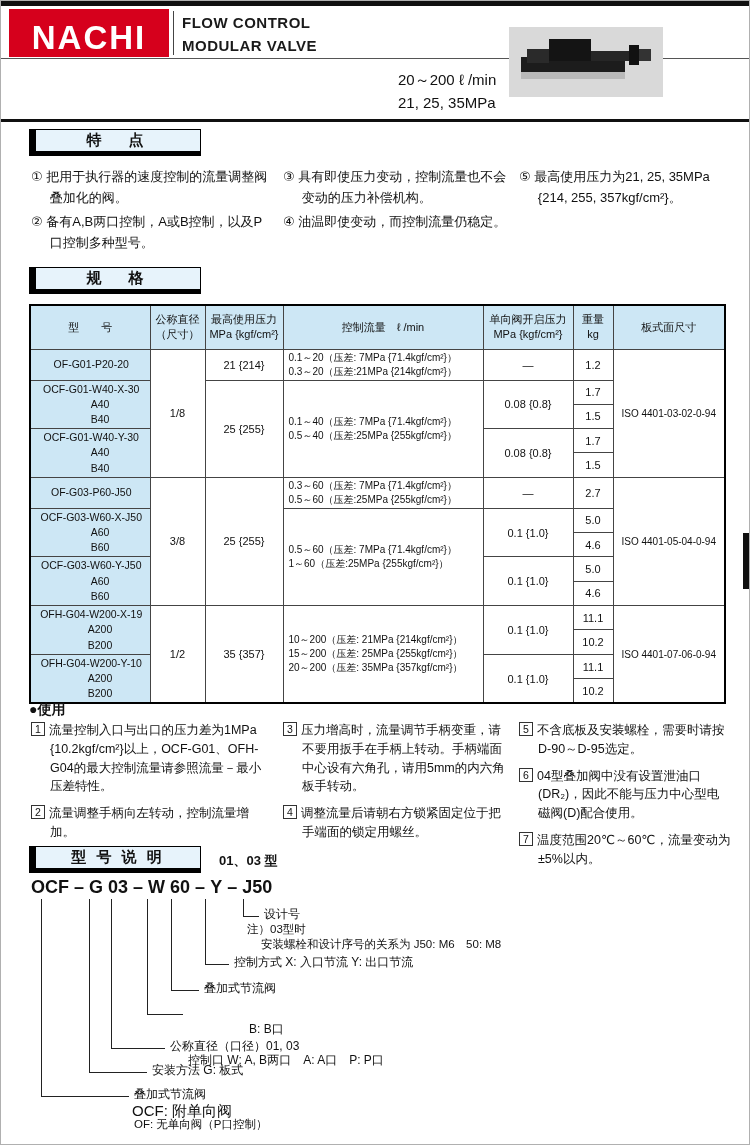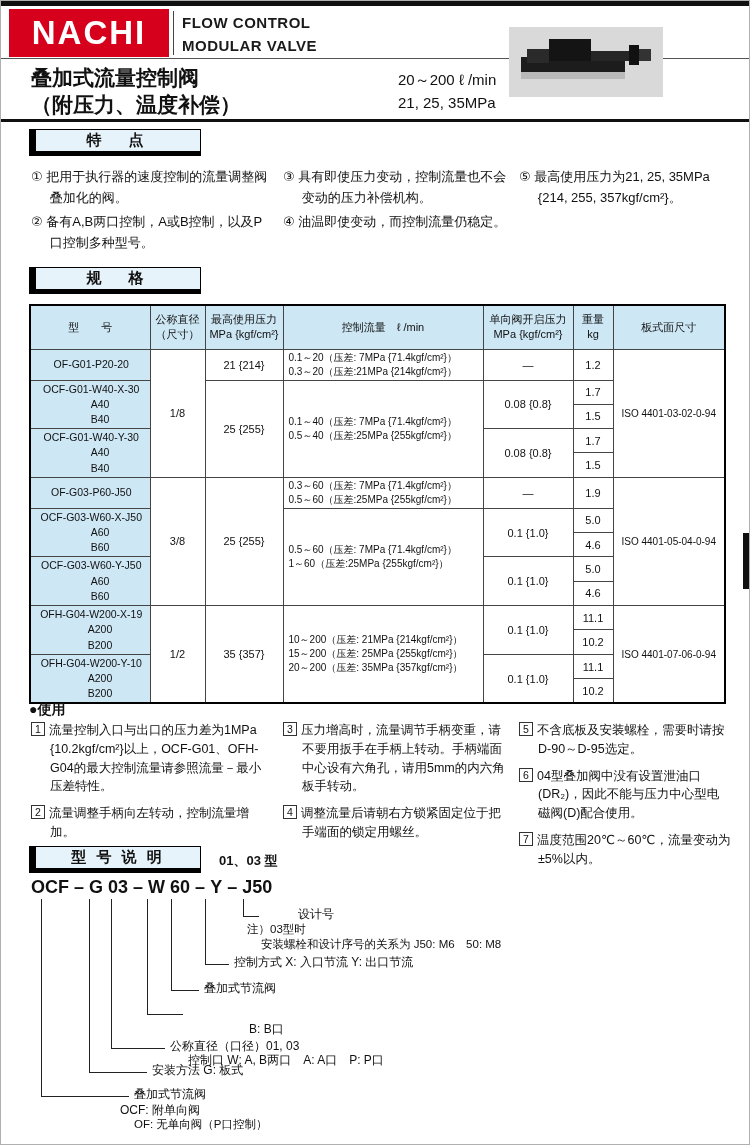--- a/index.html
+++ b/index.html
@@ -5,21 +5,21 @@
 <style>
   * { margin:0; padding:0; box-sizing:border-box; }
   html,body { background:#e9e9e9; }
   body { font-family:"Liberation Sans","DejaVu Sans",sans-serif; color:#111; }
   .page { position:relative; width:750px; height:1145px; background:#fff;
           border:1px solid #b0b0b0; margin:0 auto; overflow:hidden; }
 
   
   .topbar { position:absolute; left:0; top:0; width:750px; height:5px; background:#101010; }
   .logo { position:absolute; left:8px; top:8px; width:160px; height:48px; background:#d6001c;
-          color:#fff; display:flex; align-items:center; justify-content:center;
+          color:#fff; display:flex; align-items:flex-end; justify-content:center;
           font-size:33px; font-weight:bold; letter-spacing:2px; }
   .hdr-div { position:absolute; left:172px; top:10px; width:1px; height:44px; background:#444; }
   .header-en { position:absolute; left:181px; top:11px; font-size:15px; font-weight:bold;
                line-height:1.5; color:#1a1a1a; letter-spacing:0.5px; }
   .hr1 { position:absolute; left:0; top:57px; width:750px; height:1px; background:#555; }
   .title-cn { position:absolute; left:30px; top:63px; font-size:21px; font-weight:bold; line-height:1.3; }
   .specs { position:absolute; left:397px; top:67px; font-size:15px; line-height:1.55; }
   .product { position:absolute; left:508px; top:26px; width:154px; height:70px; }
   .hr2 { position:absolute; left:0; top:118px; width:750px; height:3px; background:#101010; }
   .edge-tab { position:absolute; right:0; top:532px; width:6px; height:56px; background:#101010; }
@@ -67,54 +67,50 @@
   .mc { display:inline-block; margin-right:5px; }
   .conn { position:absolute; border-left:1px solid #222; border-bottom:1px solid #222; }
   .cl1 { left:242px; top:898px; width:16px; height:18px; }
   .cl2 { left:204px; top:898px; width:24px; height:66px; }
   .cl3 { left:170px; top:898px; width:28px; height:92px; }
   .cl4 { left:146px; top:898px; width:36px; height:116px; }
   .cl5 { left:110px; top:898px; width:54px; height:150px; }
   .cl6 { left:88px;  top:898px; width:58px; height:174px; }
   .cl7 { left:40px;  top:898px; width:88px; height:198px; }
   .dlbl { position:absolute; font-size:12px; white-space:nowrap; }
-  .d1  { left:263px; top:905px;margin-left:34px; }
+  .d1  { left:263px; top:905px; }
   .d1a { left:246px; top:921px; font-size:11.5px; }
   .d1b { left:260px; top:936px; font-size:11.5px; }
   .d2  { left:233px; top:953px; }
   .d3  { left:203px; top:979px; }
   .d4  { left:187px; top:1003px;margin-top:48px; }
   .d4a { left:248px; top:1020px; }
   .d5  { left:169px; top:1037px; }
   .d6  { left:151px; top:1061px; }
   .d7  { left:133px; top:1085px; }
-  .d7a { left:119px; top:1101px; font-size:12px; }
+  .d7a { left:131px; top:1101px; font-size:15px; }
   .d7b { left:133px; top:1116px; font-size:11.5px; }
 </style>
 </head>
 <body>
 
 <div class="page">
 
   <div class="topbar"></div>
 
   <div class="logo">
     <span>NACHI</span>
   </div>
   <div class="hdr-div"></div>
   <div class="header-en">
     <div>FLOW CONTROL</div>
     <div>MODULAR VALVE</div>
   </div>
   <div class="hr1"></div>
 
-  <div class="title-cn">
-    <div>叠加式流量控制阀</div>
-    <div>（附压力、温度补偿）</div>
-  </div>
   <div class="specs">
     <div>20～200 ℓ /min</div>
     <div>21, 25, 35MPa</div>
   </div>
 
   <div class="product">
     <svg width="154" height="70" viewBox="0 0 154 70">
       <rect x="0" y="0" width="154" height="70" fill="#d9d9d9"></rect>
       <rect x="12" y="44" width="104" height="8" fill="#b9b9b9"></rect>
       <rect x="12" y="30" width="104" height="15" fill="#1c1c1c"></rect>
@@ -204,21 +200,21 @@
         <td>1.5</td>
       </tr>
 
       <tr>
         <td class="model">OF-G03-P60-J50</td>
         <td rowspan="5">3/8</td>
         <td rowspan="5">25 {255}</td>
         <td class="flow">0.3～60（压差: 7MPa {71.4kgf/cm²}）
 0.5～60（压差:25MPa {255kgf/cm²}）</td>
         <td>—</td>
-        <td>1.9</td>
+        <td>2.7</td>
         <td class="iso" rowspan="5">ISO 4401-05-04-0-94</td>
       </tr>
       <tr>
         <td class="model" rowspan="2">OCF-G03-W60-X-J50
       A60
       B60</td>
         <td class="flow" rowspan="4">0.5～60（压差: 7MPa {71.4kgf/cm²}）
 1～60（压差:25MPa {255kgf/cm²}）</td>
         <td rowspan="2">0.1 {1.0}</td>
         <td>5.0</td>

